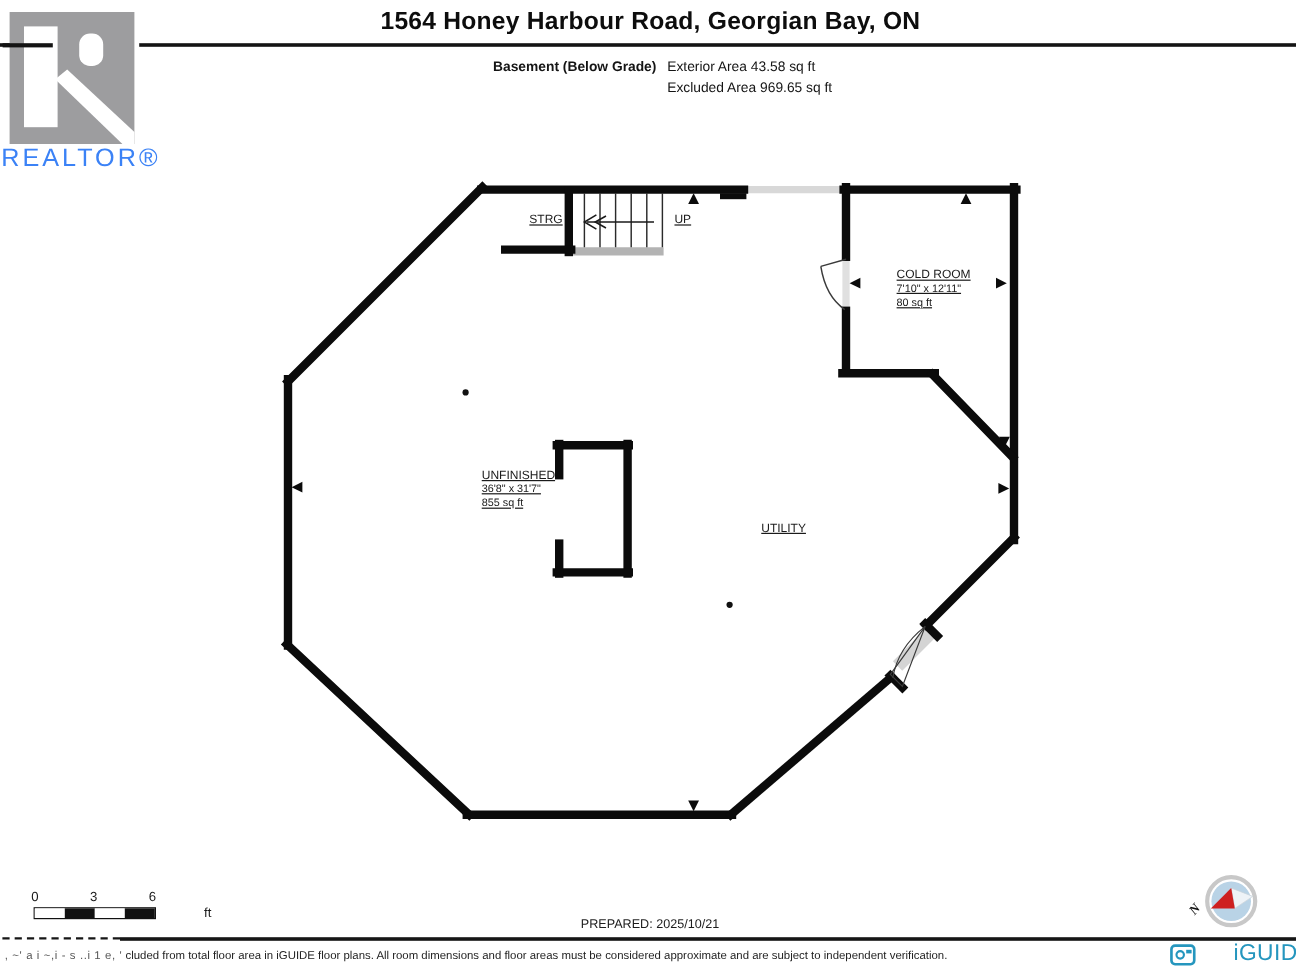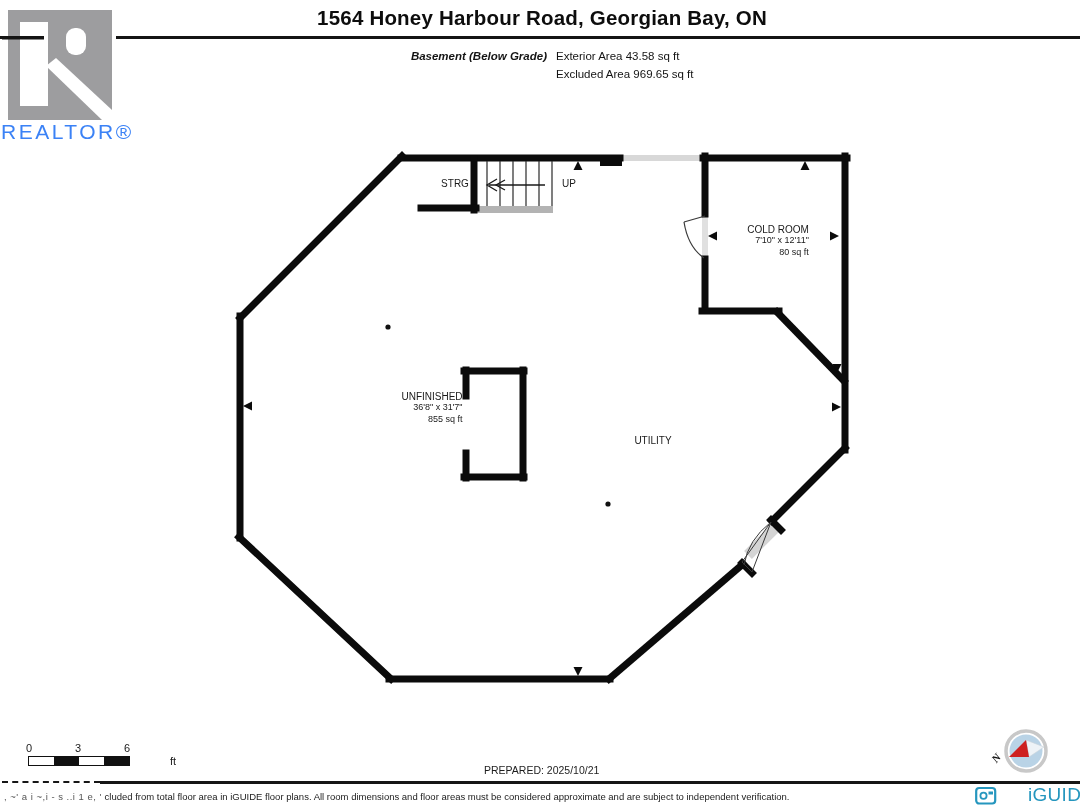--- a/index.html
+++ b/index.html
@@ -1,27 +1,27 @@
 <!DOCTYPE html>
 <html><head>
 <meta charset="utf-8">
 <style>
   html,body{margin:0;padding:0;}
   body{
     width:1080px;height:810px;position:relative;background:#fff;
     font-family:"Liberation Sans", sans-serif;color:#111;overflow:hidden;
   }
   .abs{position:absolute;}
-  .ctr{transform:translateX(-50%);text-align:right;}
+  .ctr{transform:translateX(-50%);text-align:left;}
   .page-title{top:6px;left:542px;font-size:20.5px;font-weight:bold;letter-spacing:.2px;color:#0d0d0d;white-space:nowrap;}
   .title-rule{top:36px;left:0;width:1080px;height:3px;background:#141414;z-index:1;}
-  .floor-label{top:50px;left:327px;width:220px;text-align:right;font-size:11.5px;font-weight:bold;color:#141414;font-style:italic;}
+  .floor-label{top:50px;left:327px;width:220px;text-align:right;font-size:11.5px;font-weight:bold;color:#141414;}
   .area-line1{top:50px;left:556px;font-size:11.5px;color:#141414;}
   .area-line2{top:68px;left:556px;font-size:11.5px;color:#141414;}
-  .room-label{font-size:10px;color:#1a1a1a;white-space:nowrap;z-index:3;}
+  .room-label{font-size:10px;color:#1a1a1a;white-space:nowrap;z-index:3;text-decoration:underline;}
   .room-sub{font-size:9px;line-height:11.5px;}
   .realtor-logo{top:4px;left:2px;z-index:2;}
   .realtor-text{top:120px;left:1px;font-size:21px;color:#3b82f6;letter-spacing:2.5px;z-index:2;white-space:nowrap;}
   .scalebar{top:742px;left:26px;width:160px;height:26px;}
   .scalebar .num{position:absolute;top:0;font-size:11px;color:#1a1a1a;}
   .scalebar .bar{position:absolute;top:14px;left:2px;width:100px;height:8px;border:1px solid #111;display:flex;}
   .scalebar .seg{height:100%;width:25px;}
   .scalebar .unit{position:absolute;top:13px;left:112px;font-size:11px;color:#1a1a1a;margin-left:32px;}
   .prepared{top:752px;left:484px;font-size:10.5px;color:#1d1d1d;margin-top:12px;}
   .footer-rule-dash{top:781px;left:2px;width:98px;height:0;border-top:2.5px dashed #161616;}

